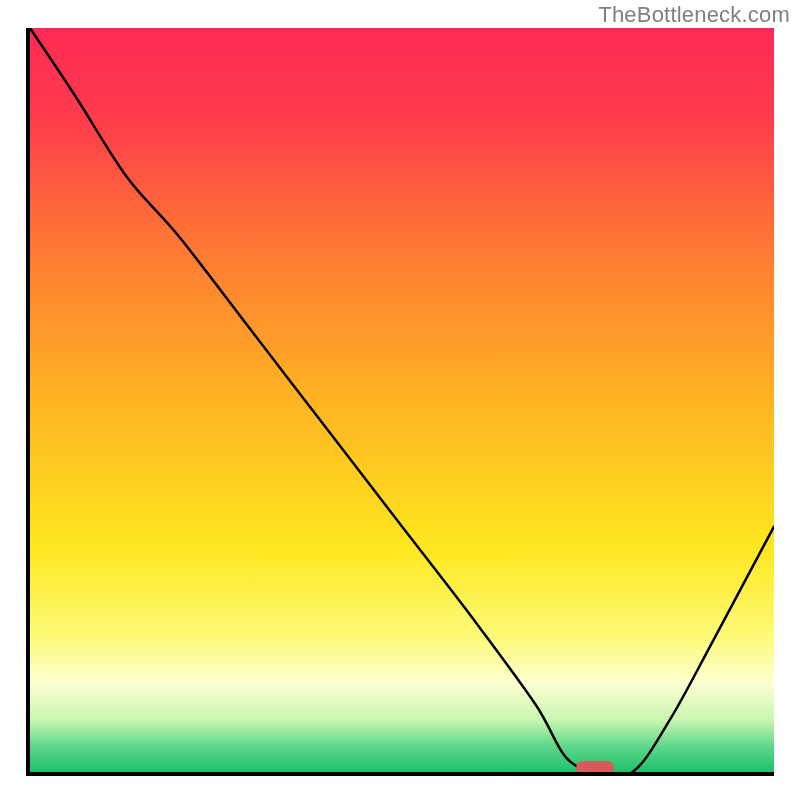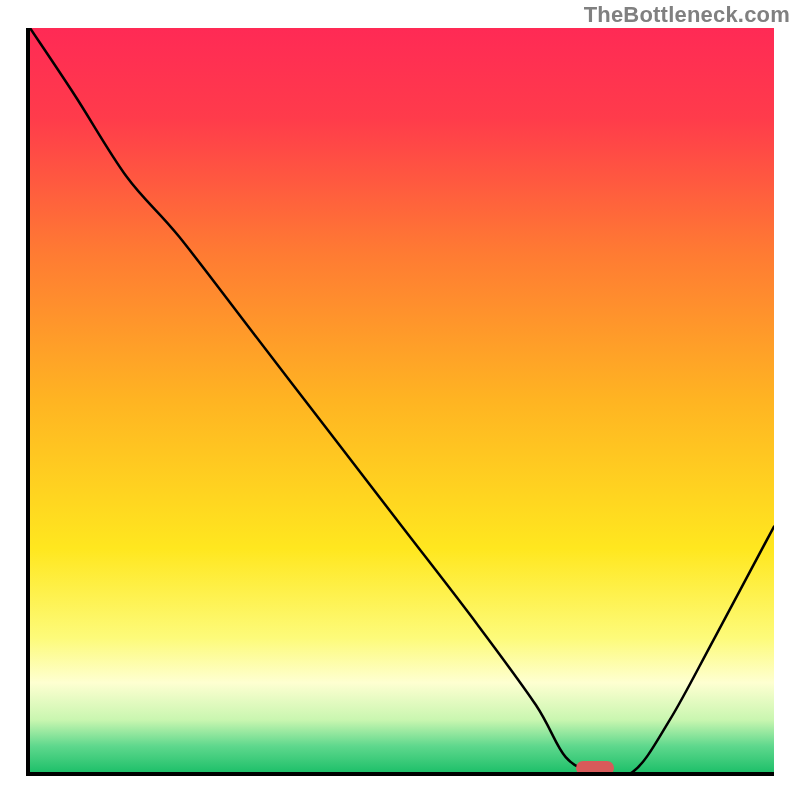--- a/index.html
+++ b/index.html
@@ -14,21 +14,21 @@
     position: relative;
     width: 800px;
     height: 800px;
   }
   .watermark {
     position: absolute;
     top: 2px;
     right: 10px;
     font-size: 22px;
     color: #808080;
-    font-weight: 700;
+    font-weight: 400;
     letter-spacing: 0.2px;
   }
   .plot-outer {
     position: absolute;
     left: 26px;
     top: 28px;
     width: 748px;
     height: 748px;
     border-left: 4px solid #000;
     border-bottom: 4px solid #000;

